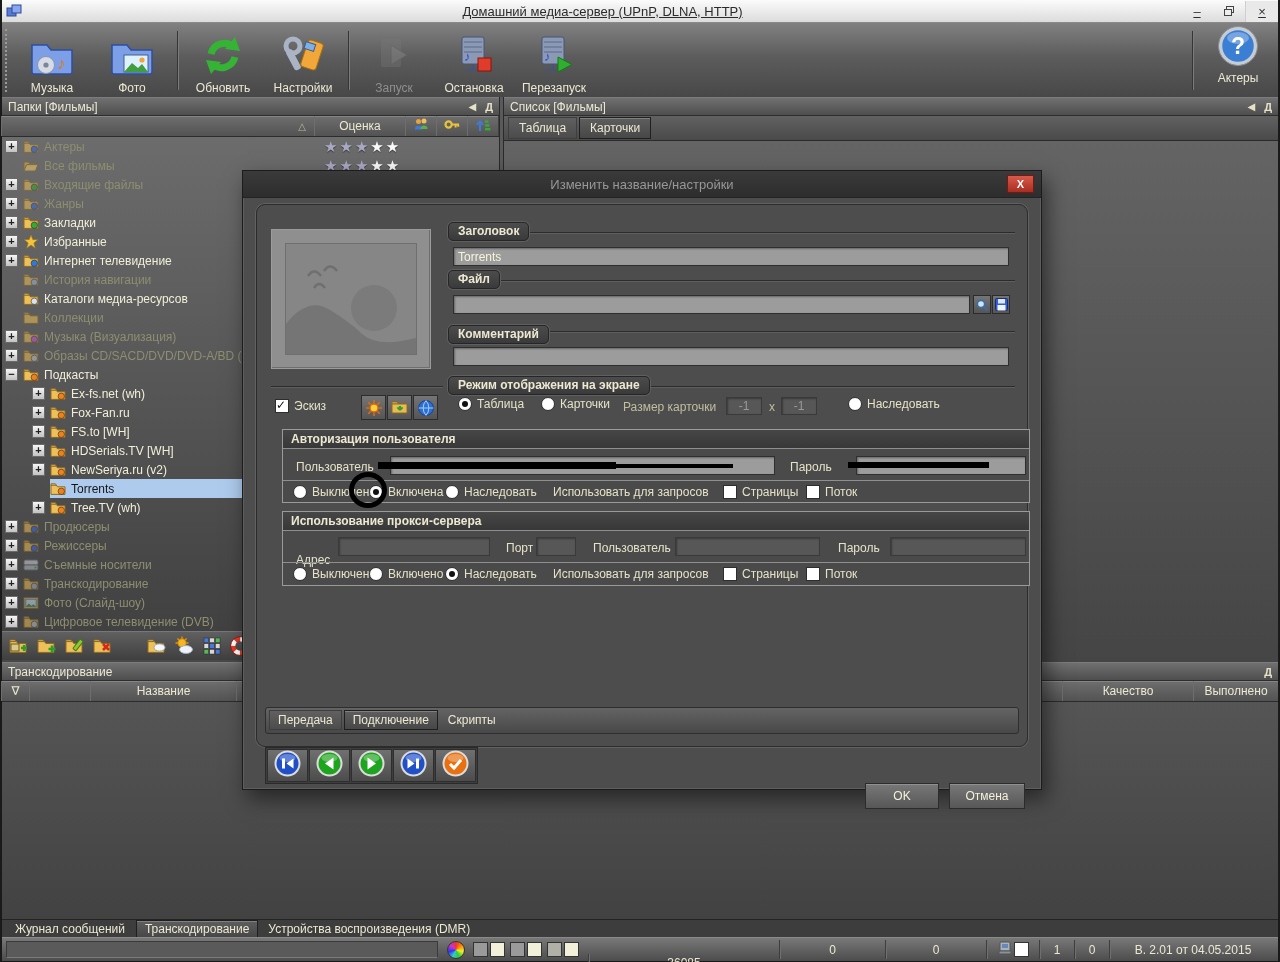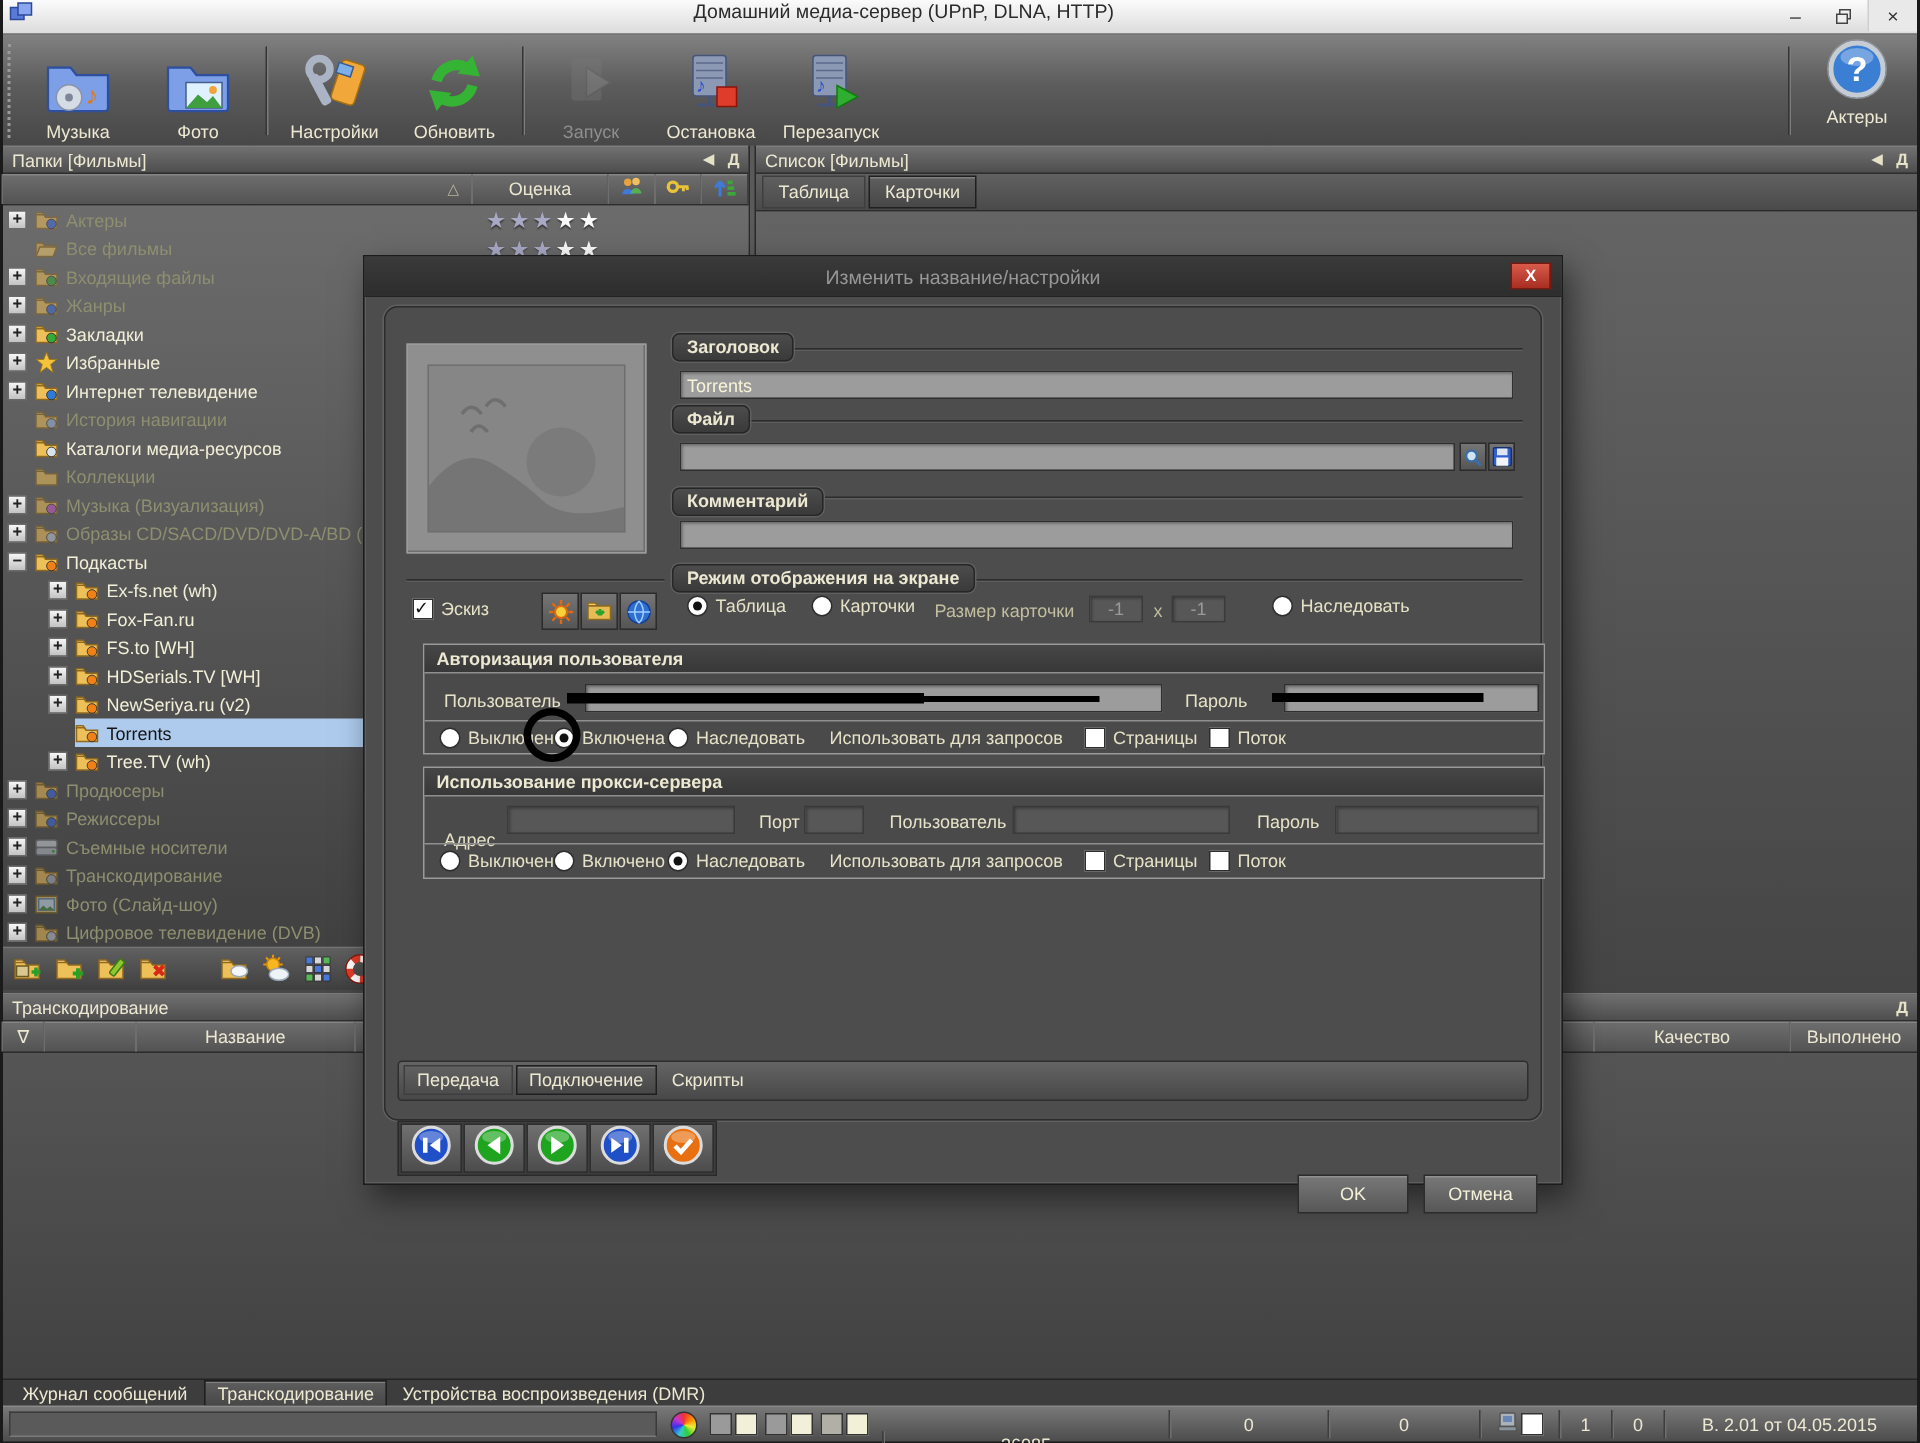--- a/index.html
+++ b/index.html
@@ -2,21 +2,21 @@
 <html><head>
 <meta charset="utf-8">
 <style>
   html,body{margin:0;padding:0;}
   body{width:1280px;height:962px;position:relative;overflow:hidden;background:#1c1c1c;
        font-family:"Liberation Sans","DejaVu Sans",sans-serif;}
   #win{position:absolute;inset:0;border-left:2px solid #1a1a1a;border-right:2px solid #1a1a1a;
        border-bottom:2px solid #1a1a1a;box-sizing:border-box;background:#484848;}
   
   #titlebar{height:22px;background:linear-gradient(#fbfbfb,#dcdcdc);border-bottom:1px solid #8a8a8a;
-            display:flex;font-size:13px;color:#2b2b2b;}
+            display:flex;align-items:center;font-size:13px;color:#2b2b2b;text-decoration:underline;}
   #app-icon{width:18px;height:16px;margin-left:4px;}
   #win-title{flex:1;text-align:center;}
   .wbtn{width:32px;height:21px;display:flex;align-items:center;justify-content:center;
         color:#333;font-size:13px;}
   .wbtn.close{background:#e9e9e9;border-left:1px solid #cfcfcf;}
   
   #toolbar{height:75px;background:linear-gradient(#818181,#5c5c5c 45%,#474747);
            border-bottom:1px solid #262626;display:flex;align-items:stretch;padding-left:10px;position:relative;}
   #toolbar:before{content:"";position:absolute;left:3px;top:6px;bottom:6px;width:3px;
                   border-left:2px dotted #9a9a9a;}
@@ -183,35 +183,35 @@
               <path d="M3 12 h15 l4 5 h21 v22 a2 2 0 0 1 -2 2 H5 a2 2 0 0 1 -2 -2z" fill="#7d9fe8" stroke="#2d4f9e" stroke-width="1.5"></path>
               <rect x="15" y="22" width="24" height="17" fill="#dff0ff" stroke="#44608a"></rect>
               <circle cx="33" cy="27" r="2.6" fill="#f2a43a"></circle>
               <path d="M15 39 l8-9 6 5 4-4 6 8z" fill="#3f9f3f"></path>
             </svg></span>
           <span>Фото</span>
         </div>
         <div class="tb-sep"></div>
         <div class="tb-btn">
           <span><svg width="46" height="44" viewBox="0 0 46 44">
+              <path d="M11 21 a14 14 0 0 1 23-7" fill="none" stroke="#35b335" stroke-width="7"></path>
+              <path d="M35 4 l5 14 -15-2z" fill="#35b335"></path>
+              <path d="M35 24 a14 14 0 0 1 -23 7" fill="none" stroke="#35b335" stroke-width="7"></path>
+              <path d="M11 41 l-5-14 15 2z" fill="#35b335"></path>
+            </svg></span>
+          <span>Обновить</span>
+        </div>
+        <div class="tb-btn">
+          <span><svg width="46" height="44" viewBox="0 0 46 44">
               <rect x="24" y="8" width="16" height="28" rx="3" transform="rotate(18 32 22)" fill="#f2a73b" stroke="#a8700f"></rect>
               <rect x="25" y="10" width="10" height="7" transform="rotate(18 30 13)" fill="#7db0e8" stroke="#3a5a8a"></rect>
               <circle cx="13" cy="13" r="7" fill="none" stroke="#aab4c4" stroke-width="5"></circle>
               <rect x="10" y="16" width="7" height="22" rx="2.5" fill="#aab4c4" transform="rotate(-28 13 27)"></rect>
             </svg></span>
           <span>Настройки</span>
-        </div>
-        <div class="tb-btn">
-          <span><svg width="46" height="44" viewBox="0 0 46 44">
-              <path d="M11 21 a14 14 0 0 1 23-7" fill="none" stroke="#35b335" stroke-width="7"></path>
-              <path d="M35 4 l5 14 -15-2z" fill="#35b335"></path>
-              <path d="M35 24 a14 14 0 0 1 -23 7" fill="none" stroke="#35b335" stroke-width="7"></path>
-              <path d="M11 41 l-5-14 15 2z" fill="#35b335"></path>
-            </svg></span>
-          <span>Обновить</span>
         </div>
         <div class="tb-sep"></div>
         <div class="tb-btn disabled">
           <span><svg width="46" height="44" viewBox="0 0 46 44">
               <rect x="10" y="6" width="20" height="28" rx="2" fill="#7a7a7a"></rect>
               <path d="M20 12 l16 10 -16 10z" fill="#9a9a9a" stroke="#6a6a6a"></path>
             </svg></span>
           <span>Запуск</span>
         </div>
         <div class="tb-btn">

